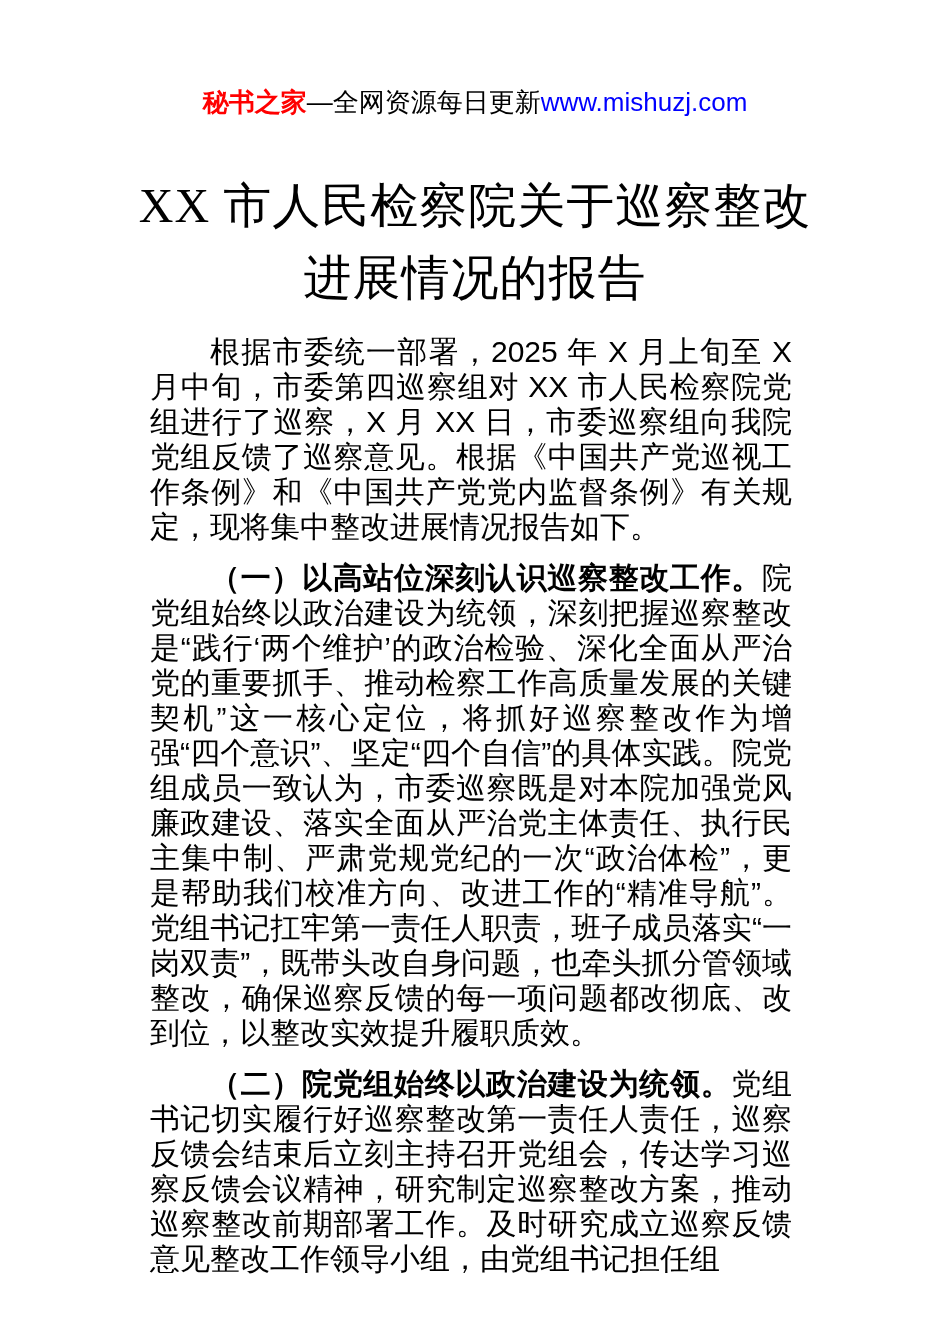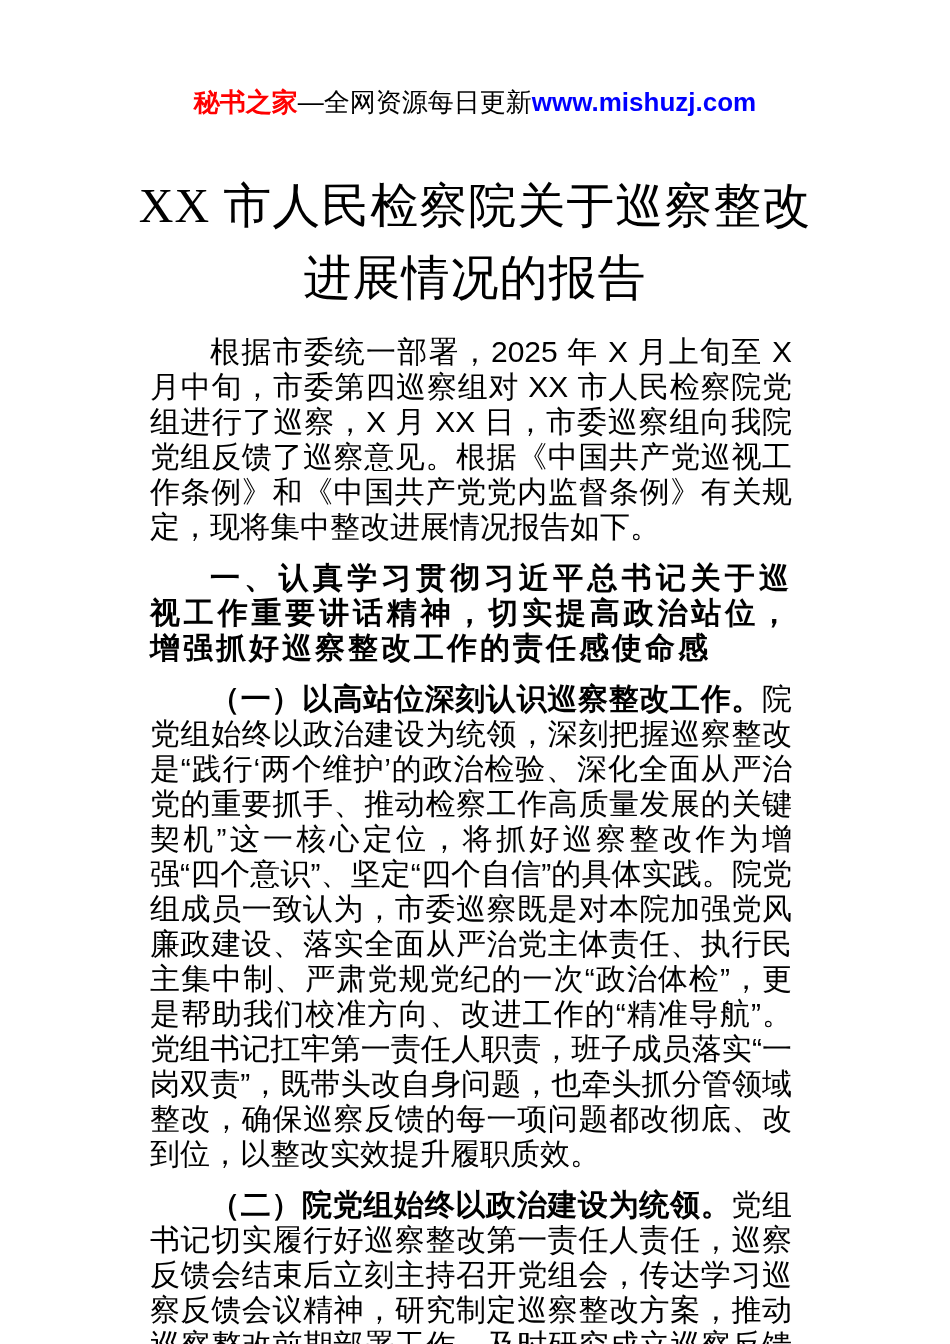--- a/index.html
+++ b/index.html
@@ -27,21 +27,21 @@
     color: #ff0000;
     font-weight: bold;
     text-align: center;
   }
   .tagline {
     color: #000000;
     font-weight: normal;
   }
   .url {
     color: #0000ff;
-    font-weight: bold;
+    font-weight: normal;
     text-decoration: none;
   }
   .doc-title {
     margin: 52px 120px 0 120px;
     font-family: "Liberation Serif", "DejaVu Serif", serif;
     font-weight: 400;
     font-size: 48px;
     line-height: 72px;
     text-align: center;
     letter-spacing: 1px;
@@ -72,18 +72,17 @@
 <div class="page">
 
   <div class="doc-header">
     <span class="site-name">秘书之家</span><span class="tagline">—全网资源每日更新</span><a class="url" href="#">www.mishuzj.com</a>
   </div>
 
   <h1 class="doc-title">XX 市人民检察院关于巡察整改进展情况的报告</h1>
 
   <div class="doc-body">
     <p>根据市委统一部署，2025 年 X 月上旬至 X 月中旬，市委第四巡察组对 XX 市人民检察院党组进行了巡察，X 月 XX 日，市委巡察组向我院党组反馈了巡察意见。根据《中国共产党巡视工作条例》和《中国共产党党内监督条例》有关规定，现将集中整改进展情况报告如下。</p>
-    <p class="heading">一、认真学习贯彻习近平总书记关于巡视工作重要讲话精神，切实提高政治站位，增强抓好巡察整改工作的责任感使命感</p>
     <p><span class="lead">（一）以高站位深刻认识巡察整改工作。</span><span>院党组始终以政治建设为统领，深刻把握巡察整改是“践行‘两个维护’的政治检验、深化全面从严治党的重要抓手、推动检察工作高质量发展的关键契机”这一核心定位，将抓好巡察整改作为增强“四个意识”、坚定“四个自信”的具体实践。院党组成员一致认为，市委巡察既是对本院加强党风廉政建设、落实全面从严治党主体责任、执行民主集中制、严肃党规党纪的一次“政治体检”，更是帮助我们校准方向、改进工作的“精准导航”。党组书记扛牢第一责任人职责，班子成员落实“一岗双责”，既带头改自身问题，也牵头抓分管领域整改，确保巡察反馈的每一项问题都改彻底、改到位，以整改实效提升履职质效。</span></p>
     <p><span class="lead">（二）院党组始终以政治建设为统领。</span><span>党组书记切实履行好巡察整改第一责任人责任，巡察反馈会结束后立刻主持召开党组会，传达学习巡察反馈会议精神，研究制定巡察整改方案，推动巡察整改前期部署工作。及时研究成立巡察反馈意见整改工作领导小组，由党组书记担任组</span></p>
   </div>
 
 </div>
 
 </body></html>

